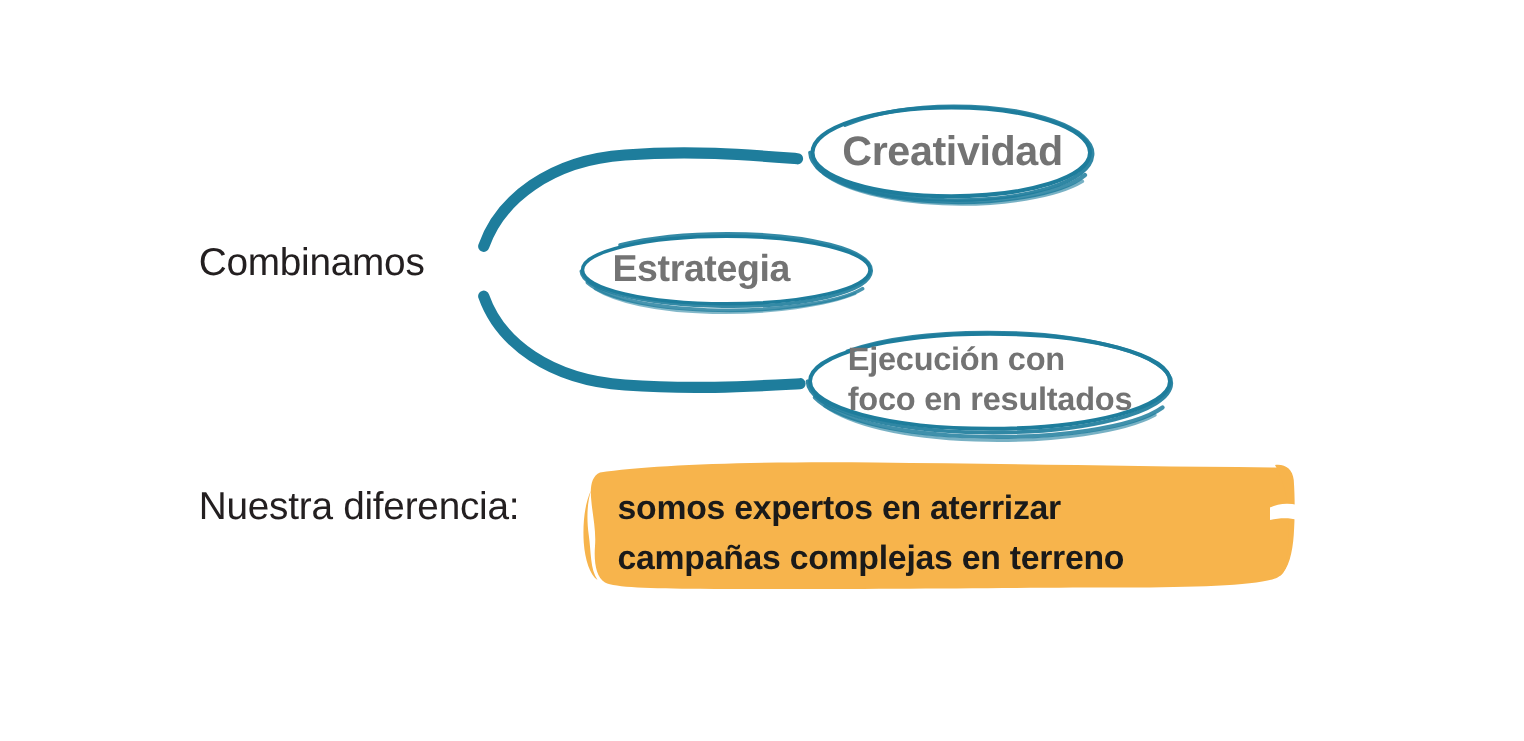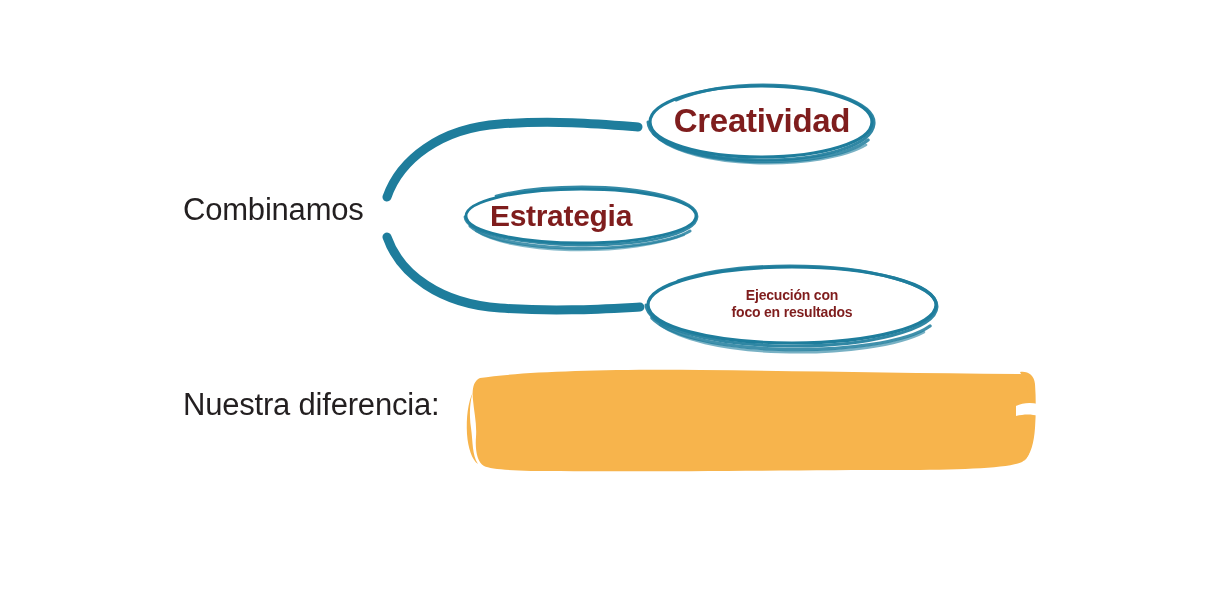--- a/index.html
+++ b/index.html
@@ -25,59 +25,57 @@
     position: absolute;
     left: 0; top: 0;
     width: 1219px;
     height: 593px;
     overflow: visible;
   }
   .txt {
     position: absolute;
     white-space: pre;
     line-height: 1.08;
-    margin-left: 24px;
   }
   
   .lbl-combinamos {
     left: 159px;
     top: 193px;
     font-size: 31px;
     font-weight: 400;
     letter-spacing: -0.2px;
     color: #231f20;
   }
   
   .bubble-label {
     position: absolute;
     display: flex;
     align-items: center;
     justify-content: center;
-    text-align: center;
-    color: #7f1d1d;
+    color: #737373;
     pointer-events: none;
   }
   .bubble-creatividad {
     left: 648px; top: 86px;
     width: 228px; height: 70px;
     font-size: 33px;
     font-weight: 600;
     letter-spacing: -0.3px;
   }
   .bubble-estrategia {
     left: 444px; top: 189px;
     width: 234px; height: 54px;
     font-size: 30px;
     font-weight: 600;
     letter-spacing: -0.3px;
   }
   .bubble-ejecucion {
     left: 646px; top: 266px;
     width: 292px; height: 76px;
-    font-size: 14px;
+    font-size: 26px;
     font-weight: 700;
     line-height: 1.22;
     letter-spacing: -0.2px;
   }
   
   .lbl-nuestra {
     left: 159px;
     top: 388px;
     font-size: 31px;
     font-weight: 400;
@@ -191,14 +189,16 @@
 
   <div class="bubble-label bubble-creatividad">Creatividad</div>
 
   <div class="bubble-label bubble-estrategia">Estrategia</div>
 
   <div class="bubble-label bubble-ejecucion" style="white-space: pre-line;">Ejecución con
 foco en resultados</div>
 
   <div class="txt lbl-nuestra">Nuestra diferencia:</div>
 
+  <div class="highlight-text">somos expertos en aterrizar
+campañas complejas en terreno</div>
 
 </div>
 
 </body></html>

